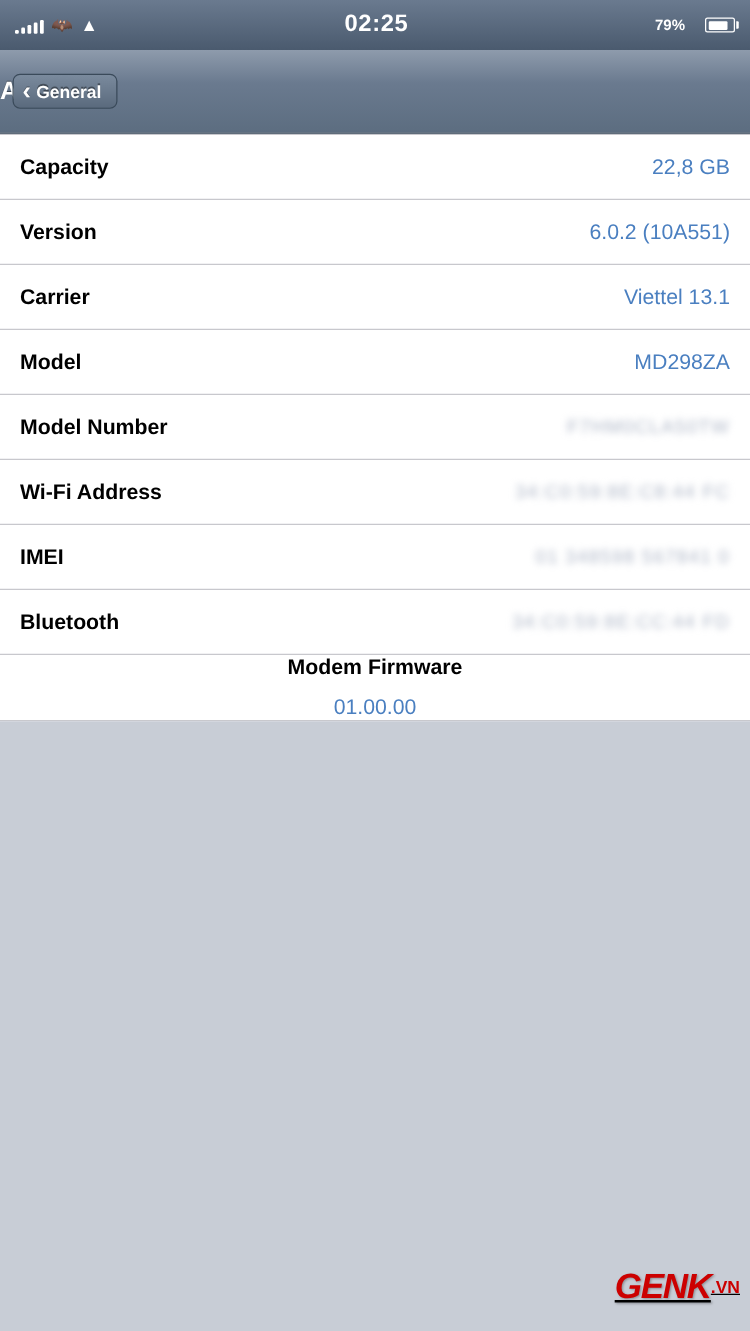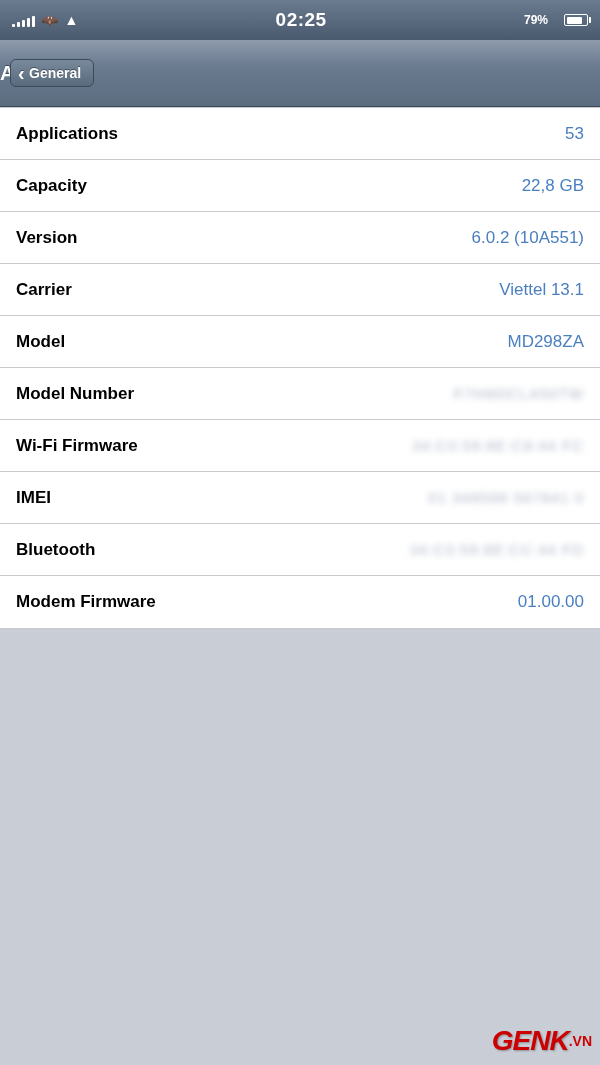--- a/index.html
+++ b/index.html
@@ -149,20 +149,21 @@
       display: flex;
       align-items: center;
       justify-content: space-between;
       padding: 0 16px;
       min-height: 52px;
       border-bottom: 1px solid #c8c8cd;
       background: white;
     }
     .table-row:last-child {
       border-bottom: none;
+      flex-direction: column;
     }
     .row-label {
       font-size: 17px;
       font-weight: bold;
       color: #000;
     }
     .row-value {
       font-size: 17px;
       color: #4a7fc0;
     }
@@ -171,25 +172,26 @@
       color: #b0b8c8;
       letter-spacing: 1px;
       filter: blur(3px);
       user-select: none;
       text-align: right;
     }
 
     
     .watermark {
       position: absolute;
-      bottom: 8px;
+      bottom: 20px;
       right: 8px;
       display: flex;
       align-items: center;
       z-index: 10;
+      text-decoration: underline;
     }
     .watermark-text {
       font-size: 28px;
       font-weight: 900;
       font-style: italic;
       color: #cc0000;
       letter-spacing: -1px;
       text-shadow: 1px 1px 2px rgba(0,0,0,0.3);
     }
     .watermark-vn {
@@ -237,24 +239,20 @@
   </div>
 
   <div class="nav-bar">
     <button class="nav-back-btn">General</button>
     <span class="nav-title">About</span>
   </div>
 
   <div class="content">
     <div class="table-group">
 
-    <div class="table-row">
-          <span class="row-label">Applications</span>
-          <span class="row-value">53</span>
-        </div>
         <div class="table-row">
           <span class="row-label">Capacity</span>
           <span class="row-value">22,8 GB</span>
         </div>
         <div class="table-row">
           <span class="row-label">Version</span>
           <span class="row-value">6.0.2 (10A551)</span>
         </div>
         <div class="table-row">
           <span class="row-label">Carrier</span>
@@ -262,21 +260,21 @@
         </div>
         <div class="table-row">
           <span class="row-label">Model</span>
           <span class="row-value">MD298ZA</span>
         </div>
         <div class="table-row">
           <span class="row-label">Model Number</span>
           <span class="row-value-blurred">F7HM0CLA50TW</span>
         </div>
         <div class="table-row">
-          <span class="row-label">Wi-Fi Firmware</span>
+          <span class="row-label">Wi-Fi Address</span>
           <span class="row-value-blurred">34:C0:59:8E:C8:44 FC</span>
         </div>
         <div class="table-row">
           <span class="row-label">IMEI</span>
           <span class="row-value-blurred">01 348598 567841 0</span>
         </div>
         <div class="table-row">
           <span class="row-label">Bluetooth</span>
           <span class="row-value-blurred">34:C0:59:8E:CC:44 FD</span>
         </div>

